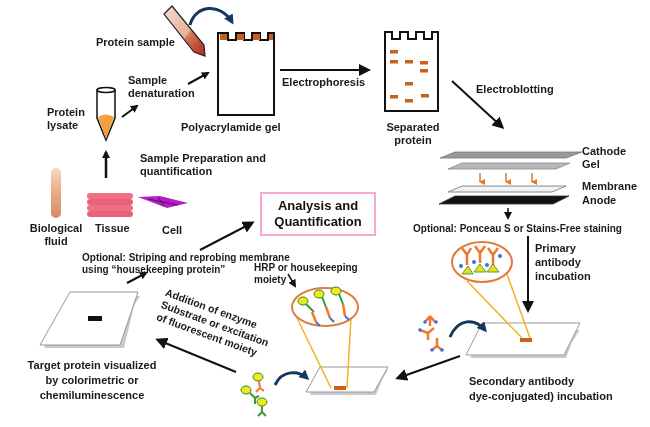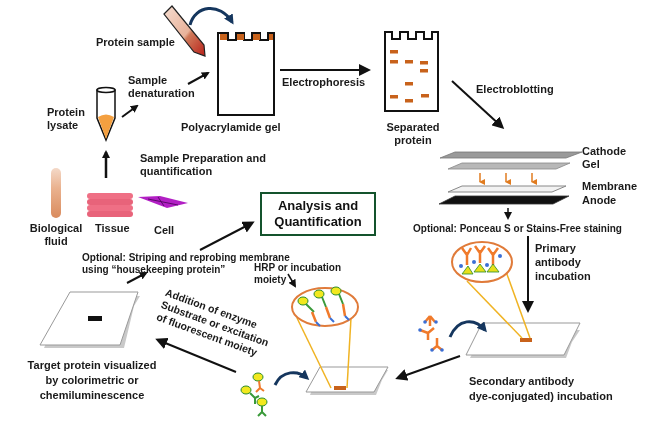--- a/index.html
+++ b/index.html
@@ -1,21 +1,21 @@
 <!DOCTYPE html>
 <html><head>
 <meta charset="utf-8">
 <style>
   html, body { margin:0; padding:0; background:#ffffff; }
   body { width:650px; height:427px; position:relative; overflow:hidden;
          font-family:"Liberation Sans", sans-serif; color:#111; }
   .lbl { position:absolute; font-weight:bold; font-size:11px; line-height:13px; color:#1a1a1a; white-space:nowrap; }
   .c { text-align:center; }
   svg.stage { position:absolute; left:0; top:0; }
-  .box { position:absolute; border:2px solid #14532d; background:#fff; font-weight:bold; font-size:13px;
+  .box { position:absolute; border:2px solid #f9a8d4; background:#fff; font-weight:bold; font-size:13px;
          line-height:16px; text-align:center; padding:4px 0; }
   .rot { position:absolute; transform-origin:0 0; font-weight:bold; font-size:10.5px; line-height:13px; white-space:nowrap; color:#1a1a1a; }
 </style>
 </head>
 <body>
 
 <svg class="stage" width="650" height="427" viewBox="0 0 650 427">
   <defs>
     <marker id="ah" markerWidth="8" markerHeight="8" refX="6" refY="4" orient="auto" markerUnits="userSpaceOnUse">
       <path d="M0,0 L8,4 L0,8 z" fill="#111"></path>
@@ -219,21 +219,21 @@
 
 <div class="lbl" style="left:116px;top:152px;margin-left:24px;">
   <div>Sample Preparation and</div>
     <div>quantification</div>
 </div>
 <div class="lbl c" style="left:24px;top:222px;width:64px;">
   <div>Biological</div>
     <div>fluid</div>
 </div>
 <div class="lbl" style="left:95px;top:222px;">Tissue</div>
-<div class="lbl" style="left:154px;top:224px;">Cell</div>
+<div class="lbl" style="left:162px;top:224px;">Cell</div>
 
 <div class="box" style="left:260px;top:192px;width:112px;">
   <div>Analysis and</div>
     <div>Quantification</div>
 </div>
 
 <div class="lbl" style="left:82px;top:252px;font-size:10px;line-height:12px;">
   <div>Optional: Striping and reprobing membrane</div>
     <div>using “housekeeping protein”</div>
 </div>
@@ -245,21 +245,21 @@
 
 <div class="lbl" style="left:413px;top:222px;font-size:10px;">Optional: Ponceau S or Stains-Free staining</div>
 
 <div class="lbl" style="left:535px;top:241px;line-height:14px;">
   <div>Primary</div>
     <div>antibody</div>
     <div>incubation</div>
 </div>
 
 <div class="lbl" style="left:254px;top:262px;font-size:10px;line-height:12px;">
-  <div>HRP or incubation</div>
+  <div>HRP or housekeeping</div>
     <div>moiety</div>
 </div>
 
 <div class="rot" style="left:168px;top:286px;transform:rotate(20deg);">
   <div>Addition of enzyme</div>
     <div>Substrate or excitation</div>
     <div>of fluorescent moiety</div>
 </div>
 
 <div class="lbl c" style="left:22px;top:358px;width:140px;line-height:15px;">

